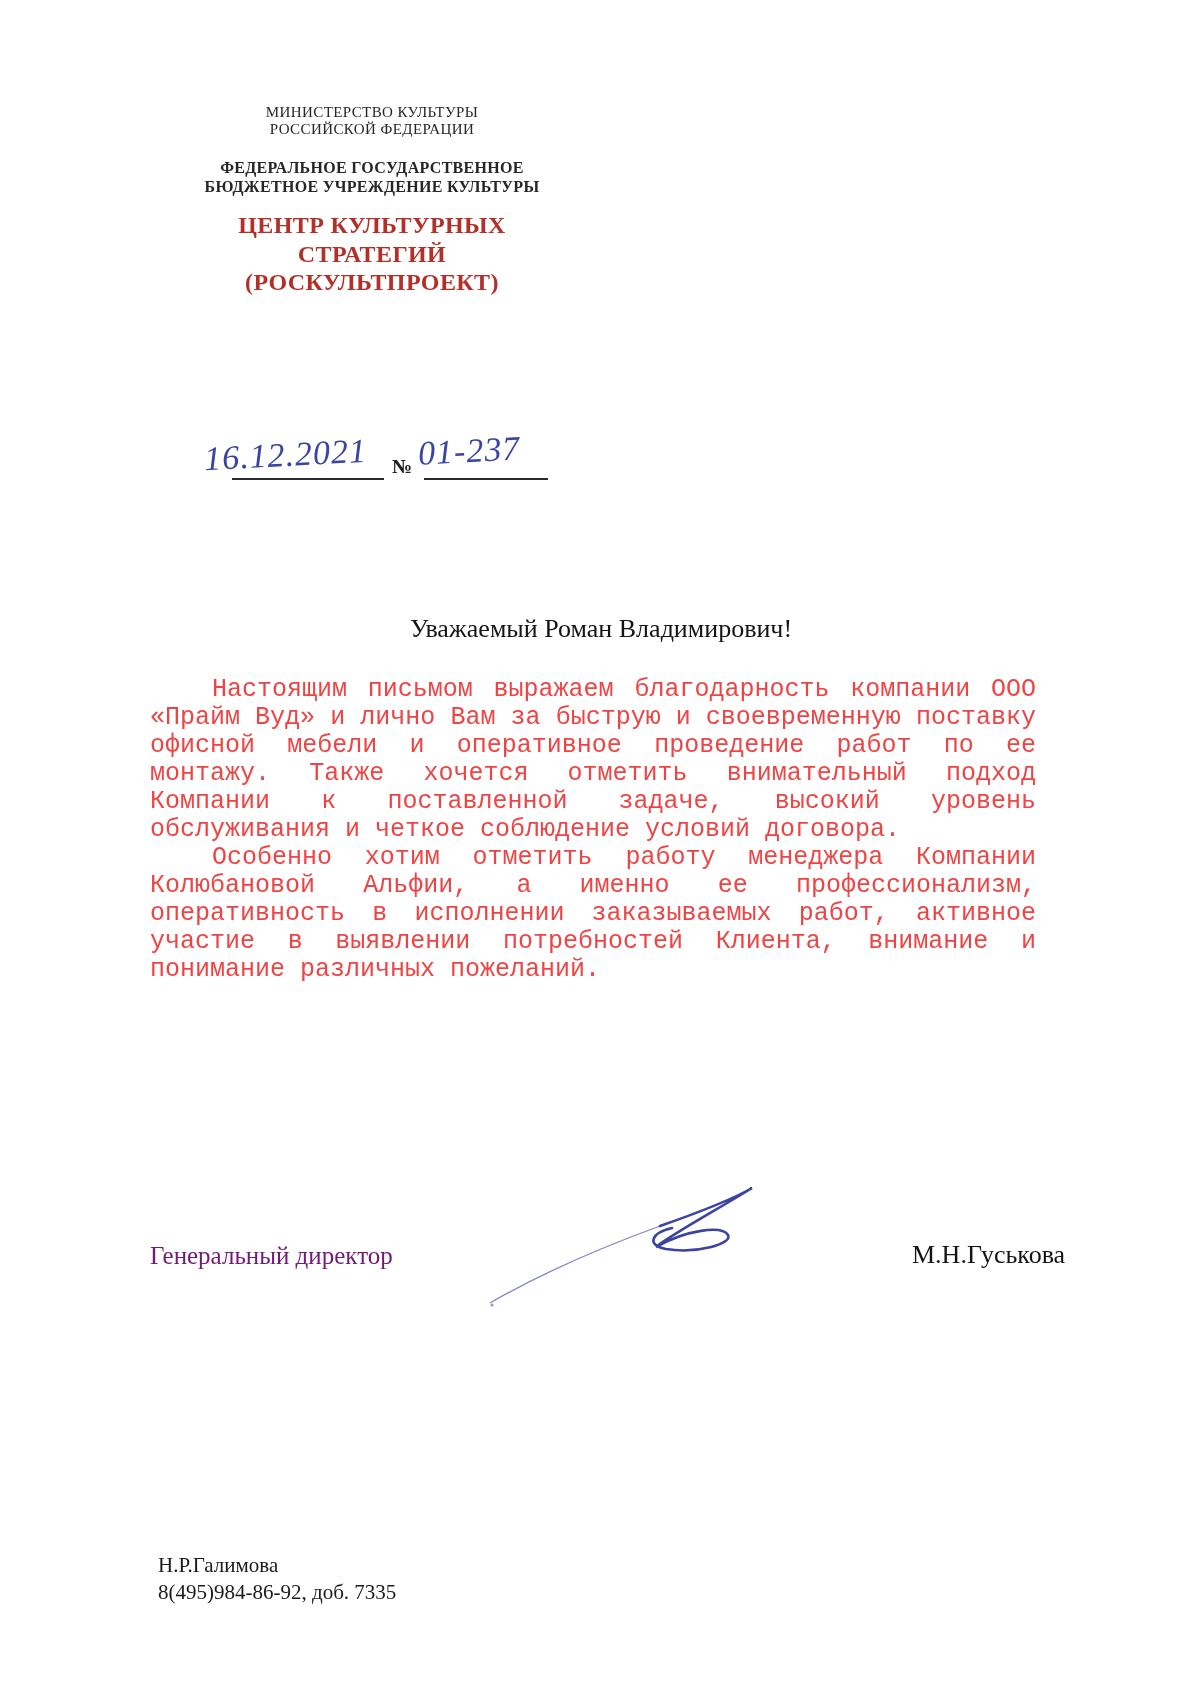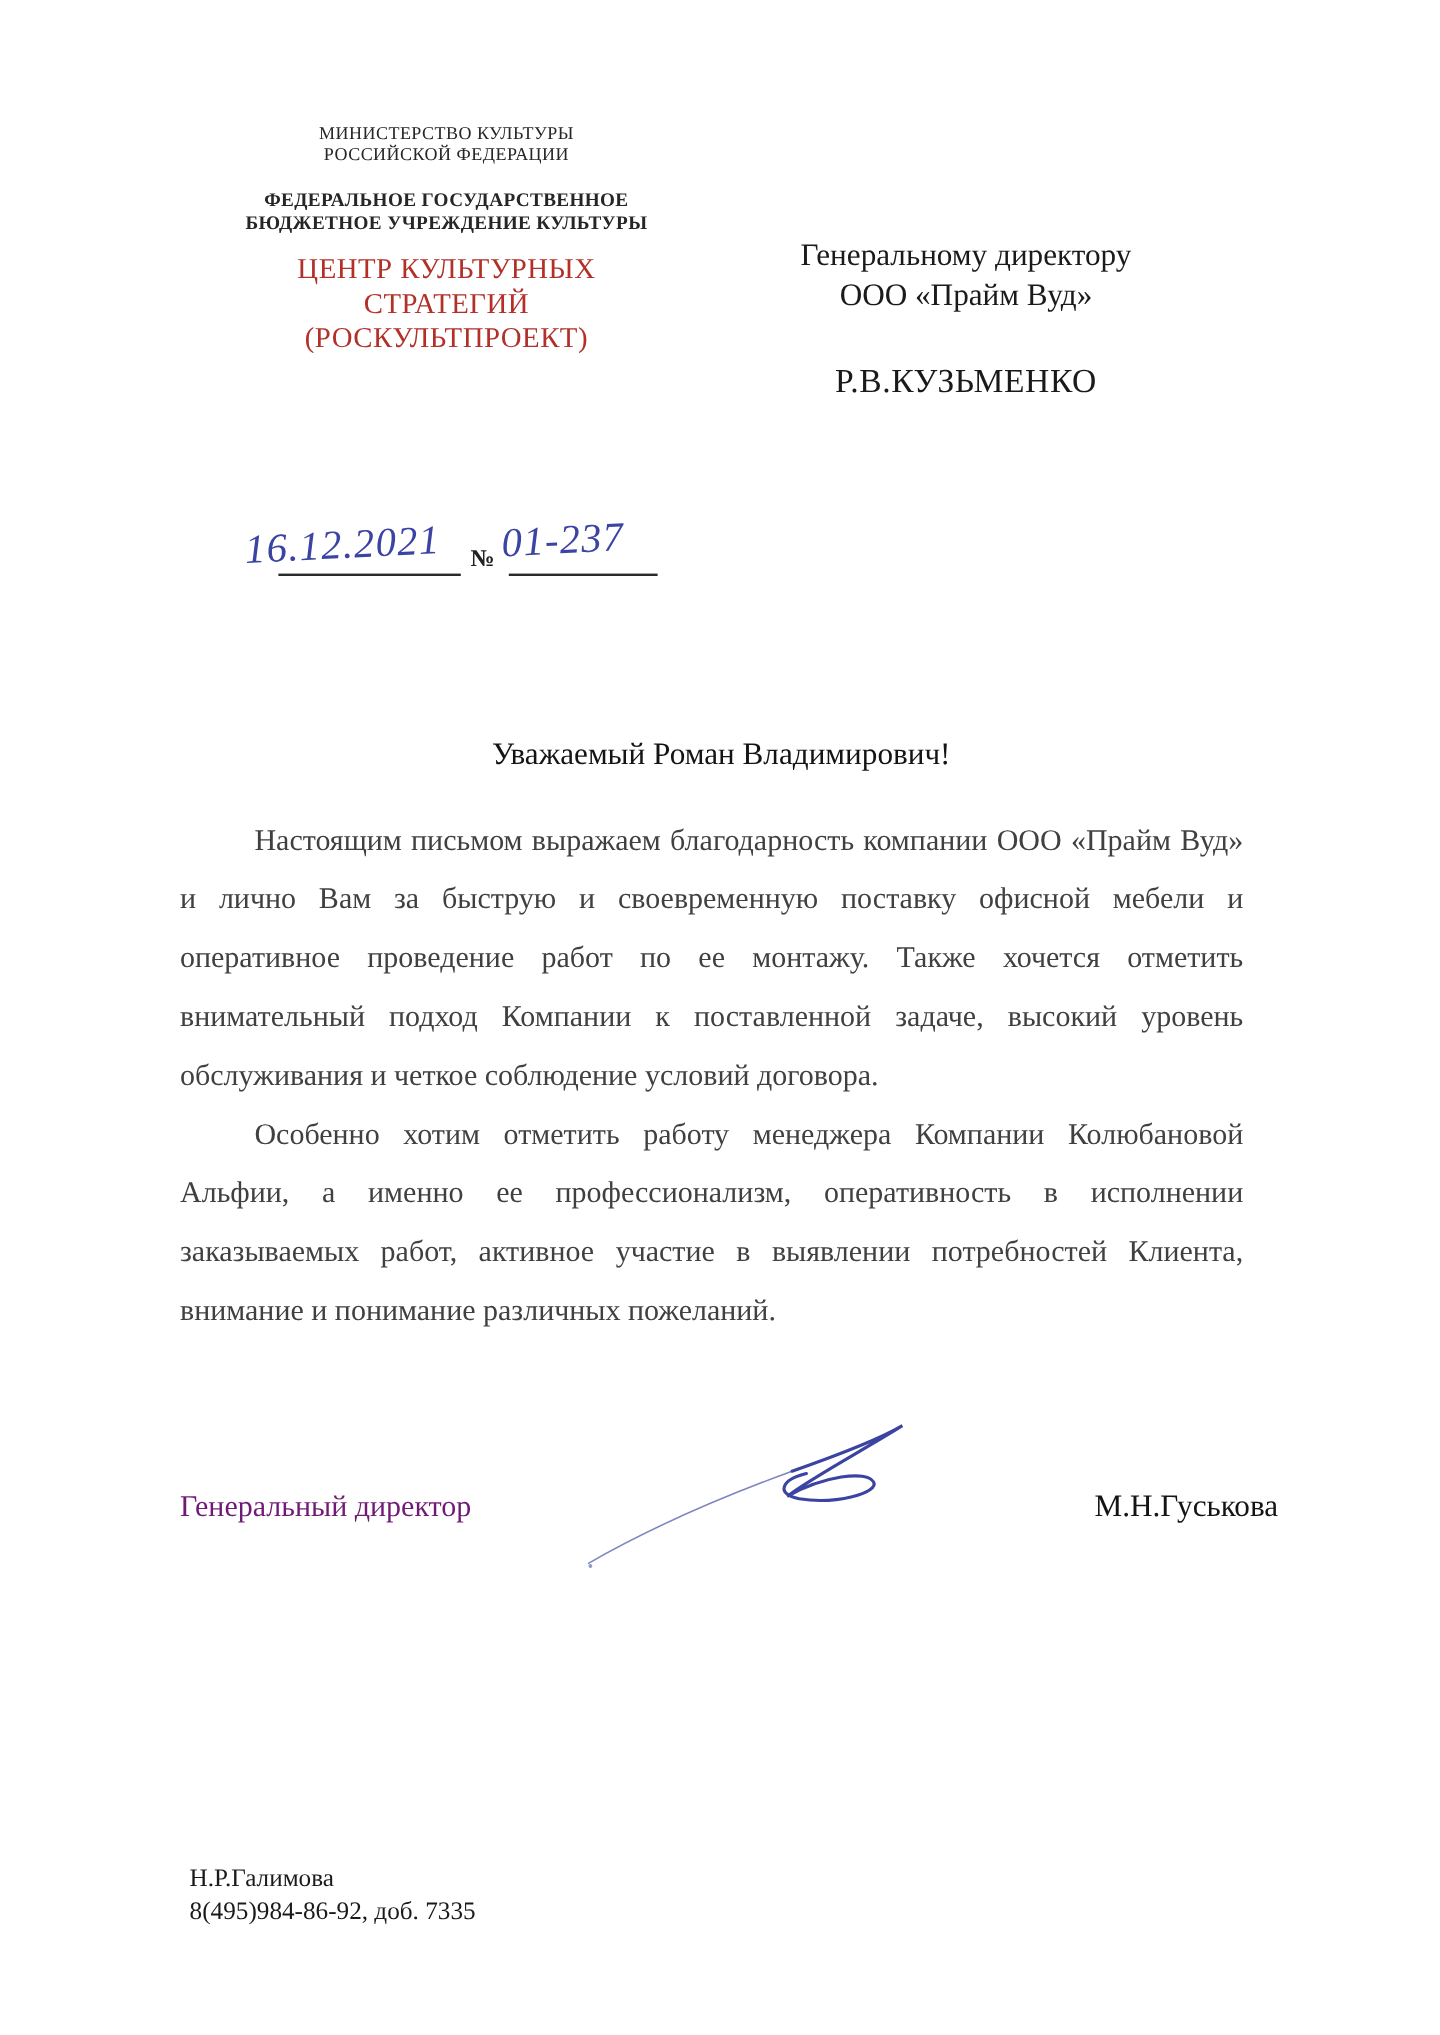--- a/index.html
+++ b/index.html
@@ -11,21 +11,21 @@
     color:#1c1c1c;
     overflow:hidden;
   }
   
   .letterhead {
     position:absolute; left:152px; top:104px; width:440px;
     text-align:center;
   }
   .lh-ministry { font-size:15px; line-height:17px; letter-spacing:0.4px; color:#262626; }
   .lh-institution { margin-top:20px; font-size:16px; line-height:19px; letter-spacing:0.3px; color:#262626;font-weight:bold; }
-  .lh-orgname { margin-top:15px; font-size:24px; line-height:28.5px; font-weight:normal; color:#b23028; letter-spacing:0.4px; }
+  .lh-orgname { margin-top:15px; font-size:24px; line-height:28.5px; font-weight:bold; color:#b23028; letter-spacing:0.4px; }
   .lh-contacts { margin-top:9px; font-family:"Liberation Sans", sans-serif; font-size:17.5px; line-height:21.5px; font-weight:600; color:#1f1f1f; }
   .lh-contacts .email-link { color:#2e9ac5; text-decoration:underline; font-weight:600; }
   
   .handwritten {
     position:absolute;
     font-family:"Liberation Serif", serif;
     font-style:italic;
     color:#3b43a3;
     font-size:34px;
     letter-spacing:1px;
@@ -44,21 +44,21 @@
     text-align:center; font-size:26px; line-height:33px; color:#1a1a1a;
   }
   .addressee .recipient-name { margin-top:40px; font-size:28px; letter-spacing:0.5px; }
   
   .salutation {
     position:absolute; left:158px; top:614px; width:886px;
     text-align:center; font-size:26px; color:#141414;
   }
   .body-text {
     position:absolute; left:150px; top:676px; width:886px;
-    font-size:25px; line-height:49px; text-align:justify; color:#404040;
+    font-size:25px; line-height:28px; text-align:justify; color:#ef4444;font-family:Liberation Mono, monospace;
   }
   .body-text p { margin:0; text-indent:62px; }
   
   .sig-position { position:absolute; left:150px; top:1242px; font-size:25px; color:#701a75; }
   .sig-name { position:absolute; left:912px; top:1240px; font-size:26px; color:#141414; }
   .sig-ink { position:absolute; left:460px; top:1178px; width:300px; height:145px; }
   
   .footer {
     position:absolute; left:158px; top:1552px;
     font-size:21px; line-height:27px; color:#1a1a1a;
@@ -84,25 +84,20 @@
       <div>(РОСКУЛЬТПРОЕКТ)</div>
     </div>
   </div>
 
   <span class="handwritten hw-date">16.12.2021</span>
   <span class="no-sign">№</span>
   <span class="handwritten hw-number">01-237</span>
   <div class="ref-underline u1"></div>
   <div class="ref-underline u2"></div>
 
-  <div class="addressee">
-    <div>Генеральному директору</div>
-    <div>ООО «Прайм Вуд»</div>
-    <div class="recipient-name">Р.В.КУЗЬМЕНКО</div>
-  </div>
 
   <div class="salutation">Уважаемый Роман Владимирович!</div>
 
   <div class="body-text">
     <p>Настоящим письмом выражаем благодарность компании ООО «Прайм Вуд» и лично Вам за быструю и своевременную поставку офисной мебели и оперативное проведение работ по ее монтажу. Также хочется отметить внимательный подход Компании к поставленной задаче, высокий уровень обслуживания и четкое соблюдение условий договора.</p>
     <p>Особенно хотим отметить работу менеджера Компании Колюбановой Альфии, а именно ее профессионализм, оперативность в исполнении заказываемых работ, активное участие в выявлении потребностей Клиента, внимание и понимание различных пожеланий.</p>
   </div>
 
   <div class="sig-position">Генеральный директор</div>
 

